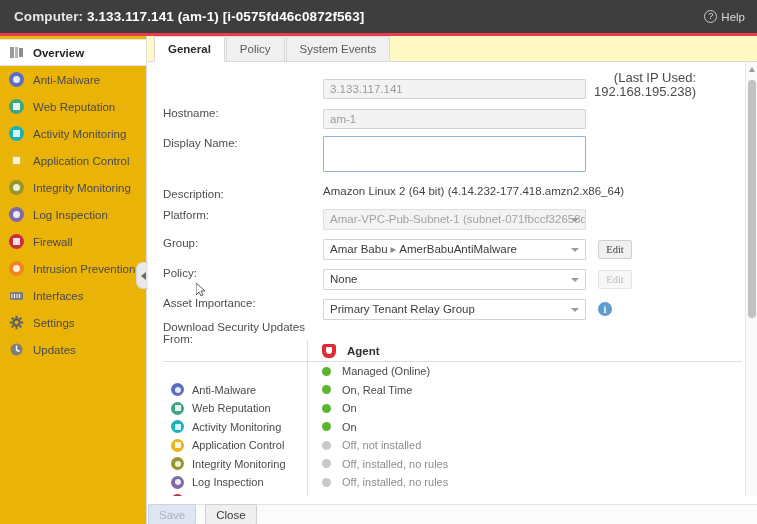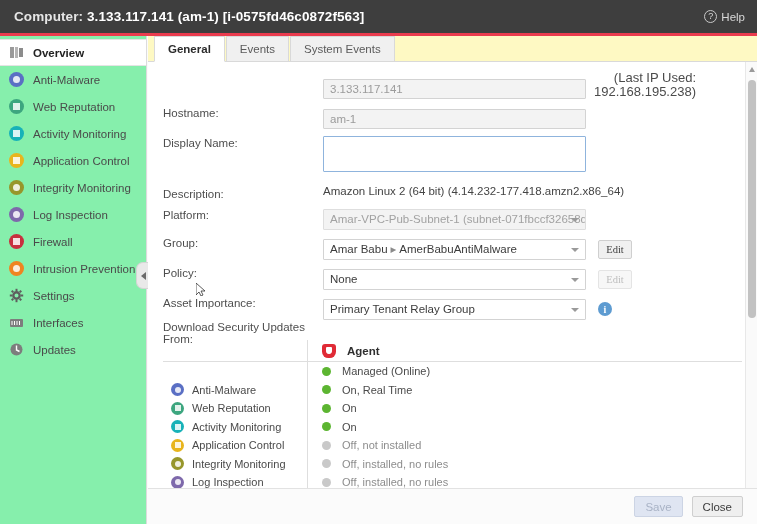--- a/index.html
+++ b/index.html
@@ -49,21 +49,21 @@
   .accent-line {
     position: absolute; left: 0; top: 33px;
     width: 757px; height: 3px;
     background: #ea3b4e;
   }
 
   
   .sidebar {
     position: absolute; left: 0; top: 36px;
     width: 147px; height: 488px;
-    background: #86efac;
+    background: #eab308;
     border-right: 1px solid #dcdcdc;
     padding-top: 3px;
   }
   .side-item {
     display: flex; align-items: center;
     height: 27px;
     padding-left: 9px;
     gap: 9px;
     font-size: 11.5px;
     color: #4a4a4a;
@@ -316,24 +316,24 @@
     position: absolute; left: 3px; top: 5px;
     width: 0; height: 0;
     border-left: 3px solid transparent;
     border-right: 3px solid transparent;
     border-bottom: 5px solid #9a9a9a;
   }
 
   
   .footer {
     position: absolute; left: 148px; bottom: 0;
-    width: 609px; height: 36px;
+    width: 609px; height: 20px;
     background: #fbfbfb;
     border-top: 1px solid #e2e2e2;
-    display: flex; align-items: center; justify-content: flex-end;
+    display: flex; align-items: center; justify-content: flex-start;
     padding-right: 14px; gap: 9px;
   }
   .fbtn {
     min-width: 45px; height: 21px;
     border: 1px solid #cfcfcf;
     background: #efefef;
     border-radius: 2px;
     font-size: 11.5px;
     color: #3b3b3b;
     display: flex; align-items: center; justify-content: center;
@@ -418,71 +418,71 @@
           <span class="side-ico">
             <span class="ring" style="background: rgb(200, 48, 63);"></span>
           </span>
           <span class="side-label">Firewall</span>
         </div>
         <div class="side-item">
           <span class="side-ico">
             <span class="ring r-round" style="background: rgb(239, 132, 32);"></span>
           </span>
           <span class="side-label">Intrusion Prevention</span>
+        </div>
+        <div class="side-item">
+          <span class="side-ico"><svg width="15" height="15" viewBox="0 0 15 15">
+              <rect x="1" y="4" width="13" height="8" rx="1" fill="#7d7d7d"></rect>
+              <g stroke="#fff" stroke-width="1">
+                <line x1="3" y1="6" x2="3" y2="10"></line>
+                <line x1="5.5" y1="6" x2="5.5" y2="10"></line>
+                <line x1="8" y1="6" x2="8" y2="10"></line>
+                <line x1="10.5" y1="6" x2="10.5" y2="10"></line>
+              </g>
+            </svg></span>
+          <span class="side-label">Interfaces</span>
         </div>
         <div class="side-item">
           <span class="side-ico"><svg width="15" height="15" viewBox="0 0 15 15">
               <circle cx="7.5" cy="7.5" r="3.2" fill="none" stroke="#5e5e5e" stroke-width="2.4"></circle>
               <g stroke="#5e5e5e" stroke-width="2">
                 <line x1="7.5" y1="0.8" x2="7.5" y2="3"></line>
                 <line x1="7.5" y1="12" x2="7.5" y2="14.2"></line>
                 <line x1="0.8" y1="7.5" x2="3" y2="7.5"></line>
                 <line x1="12" y1="7.5" x2="14.2" y2="7.5"></line>
                 <line x1="2.7" y1="2.7" x2="4.3" y2="4.3"></line>
                 <line x1="10.7" y1="10.7" x2="12.3" y2="12.3"></line>
                 <line x1="12.3" y1="2.7" x2="10.7" y2="4.3"></line>
                 <line x1="4.3" y1="10.7" x2="2.7" y2="12.3"></line>
               </g>
             </svg></span>
           <span class="side-label">Settings</span>
         </div>
         <div class="side-item">
           <span class="side-ico"><svg width="15" height="15" viewBox="0 0 15 15">
-              <rect x="1" y="4" width="13" height="8" rx="1" fill="#7d7d7d"></rect>
-              <g stroke="#fff" stroke-width="1">
-                <line x1="3" y1="6" x2="3" y2="10"></line>
-                <line x1="5.5" y1="6" x2="5.5" y2="10"></line>
-                <line x1="8" y1="6" x2="8" y2="10"></line>
-                <line x1="10.5" y1="6" x2="10.5" y2="10"></line>
-              </g>
-            </svg></span>
-          <span class="side-label">Interfaces</span>
-        </div>
-        <div class="side-item">
-          <span class="side-ico"><svg width="15" height="15" viewBox="0 0 15 15">
               <circle cx="7.5" cy="7.5" r="6" fill="#7d7d7d"></circle>
               <path d="M7.5 3.5 L7.5 8 L10.5 9.5" stroke="#fff" stroke-width="1.4" fill="none"></path>
             </svg></span>
           <span class="side-label">Updates</span>
         </div>
       </div>
   </div>
   <div class="collapse-tab">
     <span class="chev"></span>
   </div>
 
   <div class="main">
 
     <div class="tabbar">
       <div id="tab-list" style="display:flex;align-items:flex-end;">
           <div class="tab active">
             <span>General</span>
           </div>
           <div class="tab">
-            <span>Events</span>
+            <span>Policy</span>
           </div>
           <div class="tab">
             <span>System Events</span>
           </div>
         </div>
     </div>
 
     <div class="scrollarea">
       <div class="content">
 

